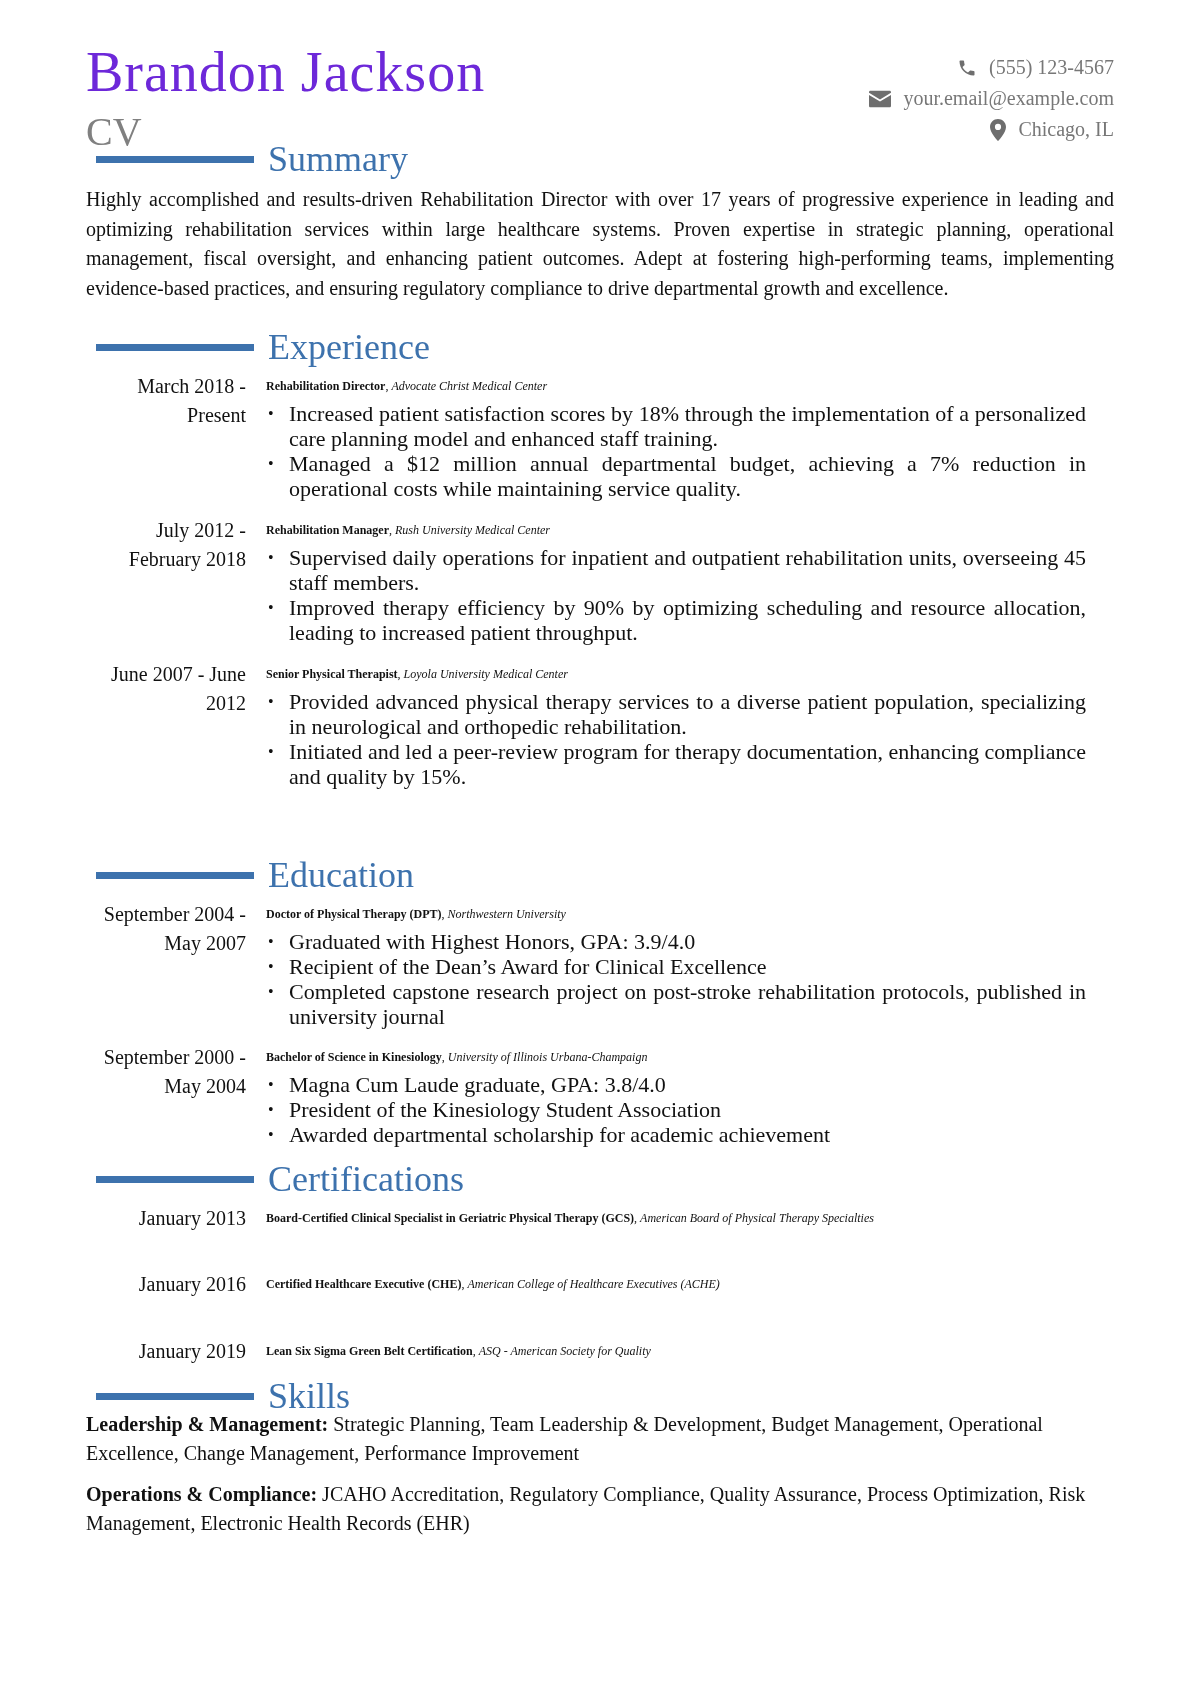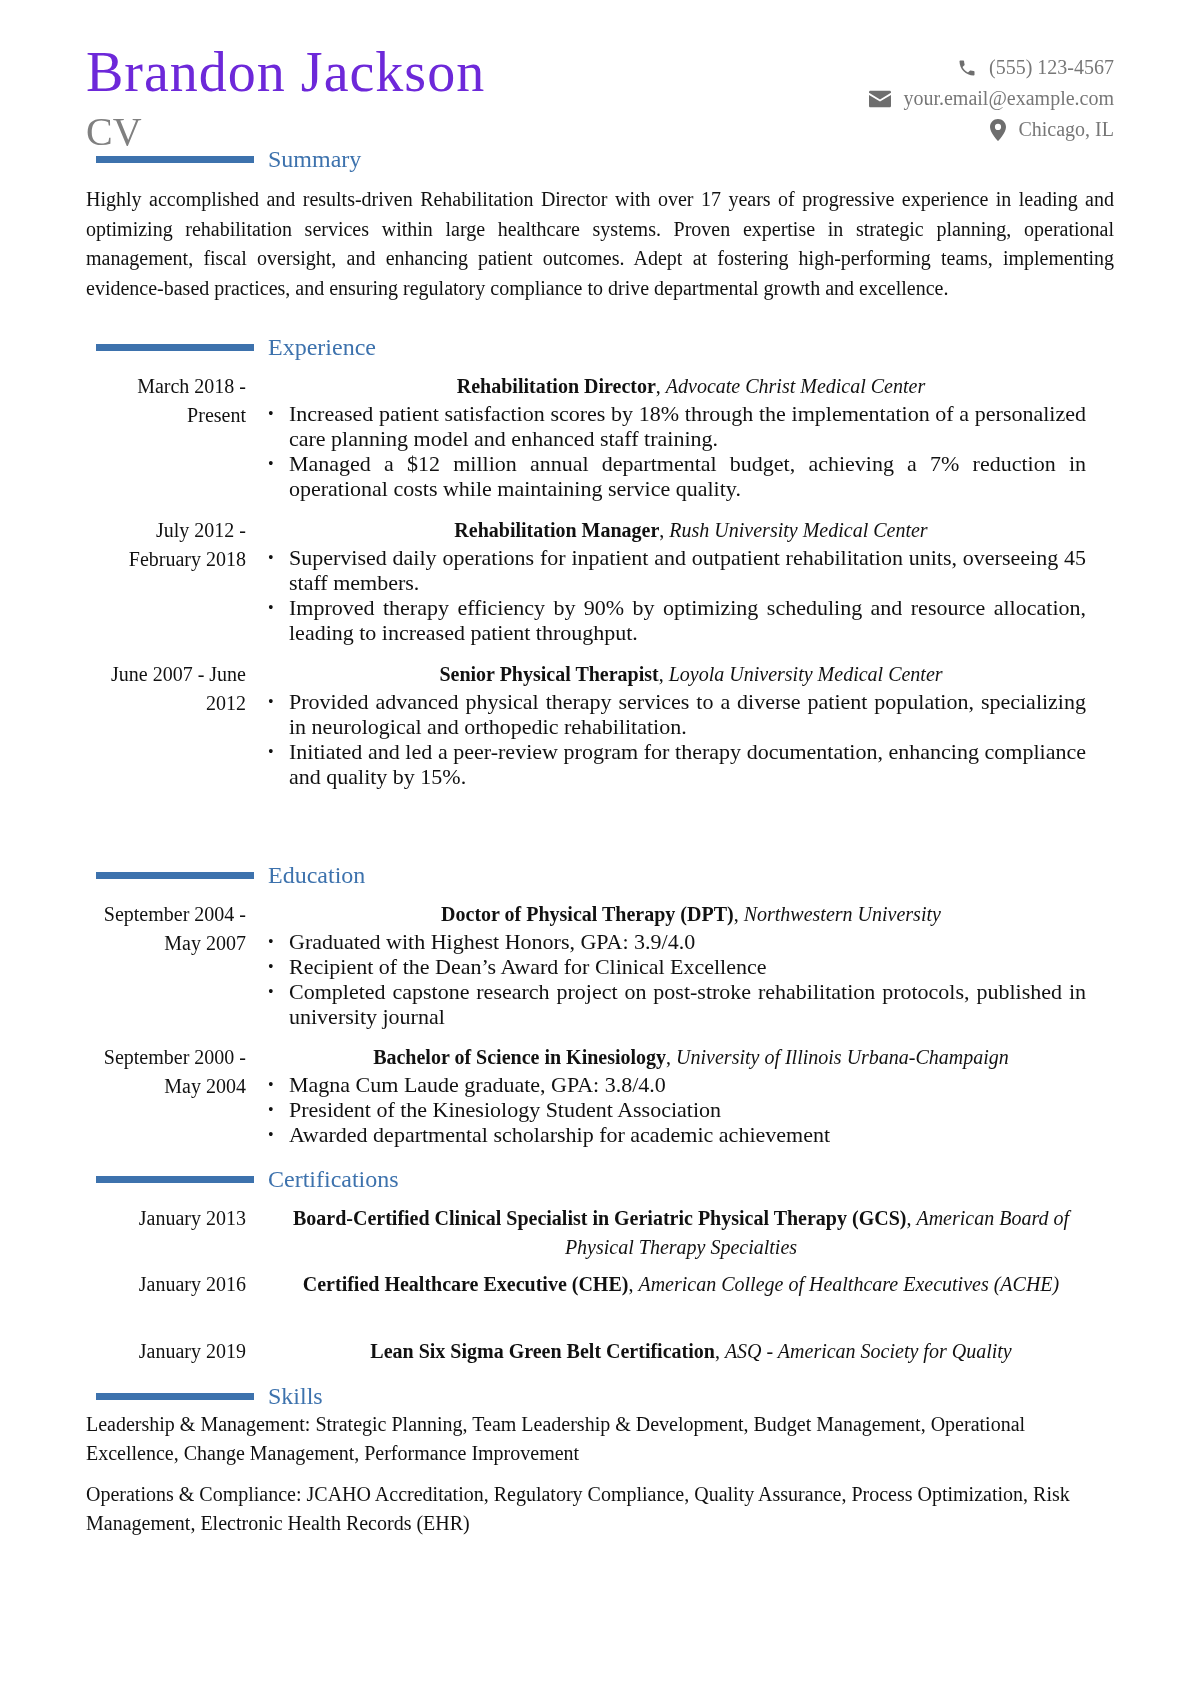--- a/index.html
+++ b/index.html
@@ -26,51 +26,51 @@
       font-size: 20px; color: #777777;
     }
     .contact-row { height: 31px; line-height: 31px; display: flex; justify-content: flex-end; align-items: center; }
     .contact-row svg { margin-right: 12px; fill: #6e6e6e; }
     .section-head {
       position: absolute; left: 10px; display: flex; align-items: center;
     }
     .section-bar { width: 158px; height: 7px; background: #3d72ad; margin-right: 14px; }
     .section-title {
       font-family: "Liberation Serif", "DejaVu Serif", serif;
-      font-size: 24px; line-height: 32px; color: #3d72ad;
+      font-size: 36px; line-height: 32px; color: #3d72ad;
     }
     .summary {
       position: absolute; left: 0; top: 185px; width: 1028px;
       font-family: "Liberation Serif", "DejaVu Serif", serif;
       font-size: 20px; line-height: 29.5px; text-align: justify;
     }
     .entry { position: absolute; left: 0; width: 1028px; }
     .entry .date {
       position: absolute; left: 0; width: 160px; text-align: right;
       font-family: "Liberation Serif", "DejaVu Serif", serif;
       font-size: 20px; line-height: 29px;
     }
     .entry .body {
       position: absolute; left: 180px; width: 850px;
       font-family: "Liberation Serif", "DejaVu Serif", serif;
     }
-    .entry .title-line { font-size: 20px; line-height: 29px; text-align: center; }
+    .entry .title-line { font-size: 12px; line-height: 29px; }
     .entry .title-line b { font-weight: bold; }
     .entry .title-line i { font-style: italic; }
     ul.bullets { margin: 0; padding: 0 0 0 23px; list-style: none; }
     ul.bullets li {
       position: relative; font-size: 22px; line-height: 25px; padding-right: 30px;
       text-align: justify;
     }
     ul.bullets li::before {
       content: "\2022"; position: absolute; left: -21px; top: 0; font-size: 16px;
     }
     .skills { position: absolute; left: 0; width: 1028px; font-family: "Liberation Serif", "DejaVu Serif", serif; }
     .skill-p { font-size: 20px; line-height: 29px; margin: 0 0 8px 0; }
-    .skill-p b { font-weight: normal; }
+    .skill-p b { font-weight: bold; }
   </style>
 </head>
 <body>
 
 <div class="page">
 
   <div class="name">Brandon Jackson</div>
   <div class="cv-label">CV</div>
 
   <div class="contact">

